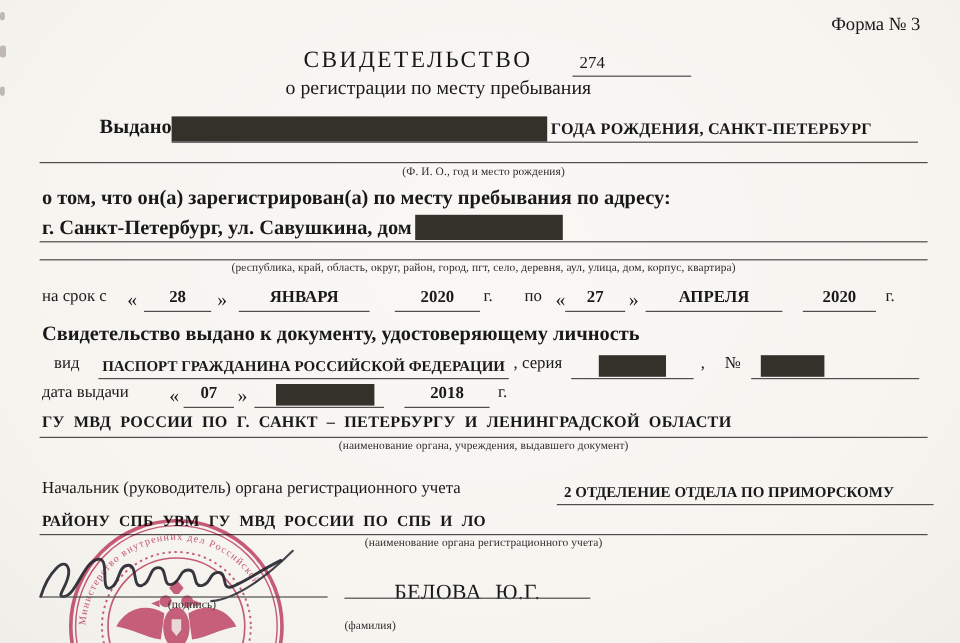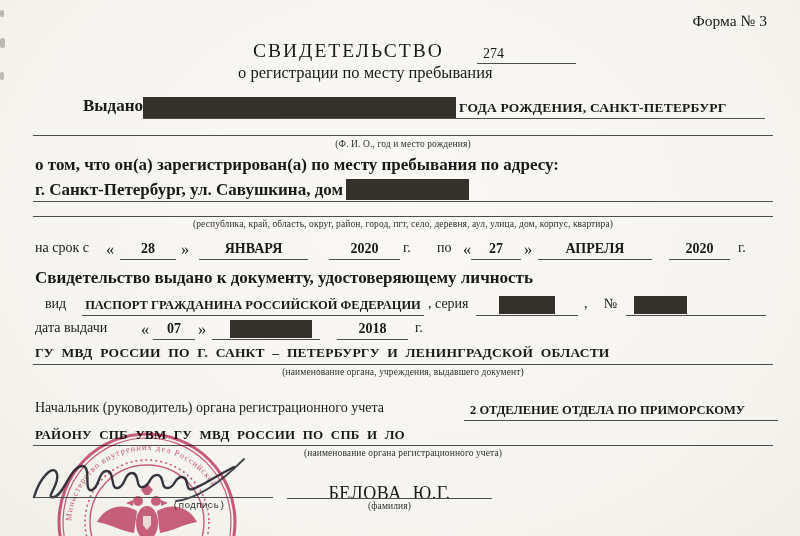--- a/index.html
+++ b/index.html
@@ -148,19 +148,19 @@
 
   <svg class="abs" style="left:28px;top:455px;" width="235" height="55" viewBox="0 0 235 55">
     <path d="M6 42 C12 22 26 8 29 19 C32 30 16 44 26 42 C36 40 42 12 54 11 C64 10 55 38 64 35
              C72 32 70 16 79 16 C87 16 82 35 90 33 C98 31 96 18 104 18 C112 18 107 34 115 32
              C123 30 121 20 129 20 C137 20 132 34 140 33 C148 32 146 22 154 22 C162 22 156 37 165 34
              C176 30 186 22 206 12" fill="none" stroke="#262630" stroke-width="2.4" stroke-linecap="round" opacity="0.92"></path>
     <path d="M148 46 C170 44 196 24 216 4" fill="none" stroke="#262630" stroke-width="1.8" stroke-linecap="round" opacity="0.85"></path>
   </svg>
 
   <div class="abs rule" style="left:33px;top:497px;width:240px;"></div>
-  <div class="abs t-caption" style="left:95px;top:500px;width:130px;text-align:right;font-family:Liberation Mono, monospace;">(подпись)</div>
+  <div class="abs t-caption" style="left:95px;top:500px;width:130px;text-align:center;">(подпись)</div>
 
   <div class="abs" style="left:287px;top:483px;width:205px;text-align:center;font-size:18px;word-spacing:6px;letter-spacing:.5px;">БЕЛОВА Ю.Г.</div>
   <div class="abs rule" style="left:287px;top:498px;width:205px;"></div>
-  <div class="abs t-caption" style="left:287px;top:501px;width:205px;text-align:center;">(фамилия)</div>
+  <div class="abs t-caption" style="left:287px;top:517px;width:205px;">(фамилия)</div>
 
 </div>
 
 </body></html>

